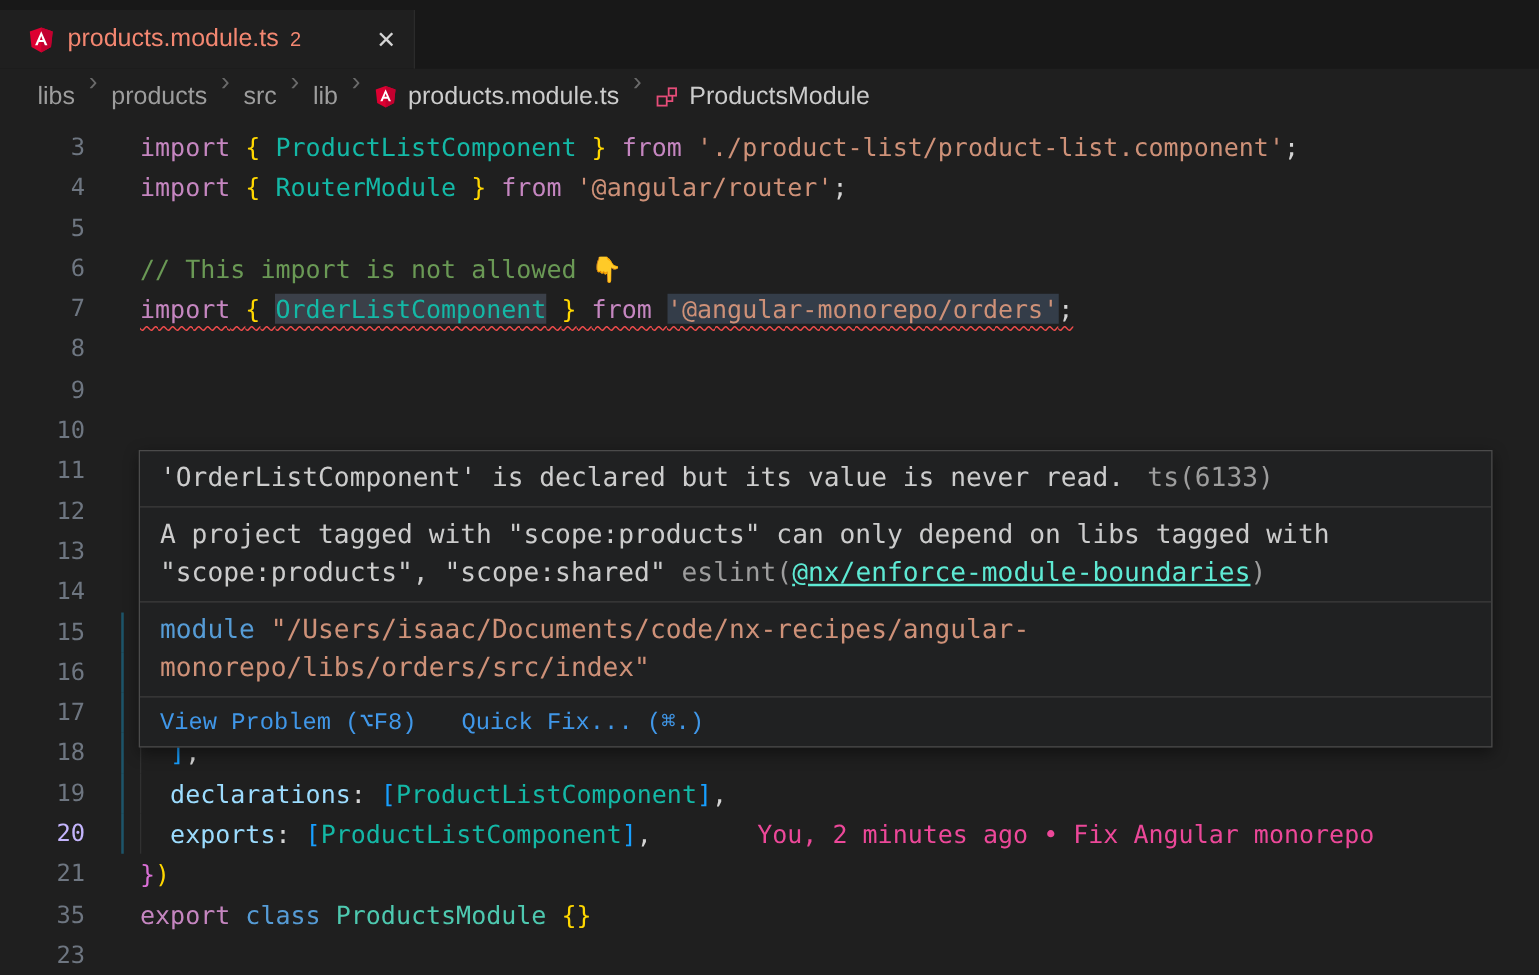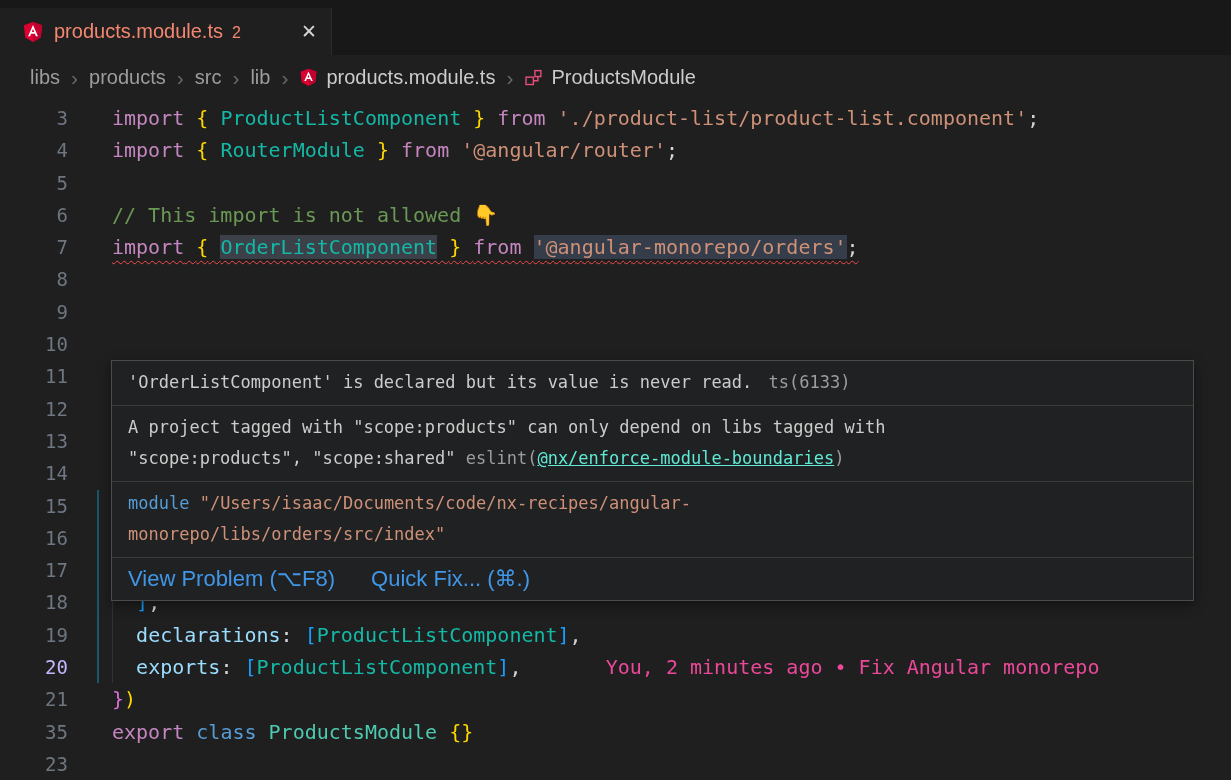--- a/index.html
+++ b/index.html
@@ -8,21 +8,21 @@
 
   
   .tabbar{position:absolute;top:0;left:0;right:0;height:55px;background:#181818;display:flex;align-items:flex-end}
   .tab{width:332px;height:47px;background:#1f1f1f;display:flex;align-items:center;padding:0 14px 0 22px;border-right:1px solid #2b2b2b;cursor:pointer}
   .tab-icon{display:flex;align-items:center}
   .tab-title{color:#f48771;font-size:20px;margin-left:10px;white-space:nowrap}
   .tab-badge{color:#f48771;font-size:16px;margin-left:9px;padding-top:2px}
   .tab-close{color:#d4d4d4;font-size:19px;margin-left:auto;cursor:pointer}
 
   
-  .breadcrumbs{position:absolute;top:55px;left:0;right:0;height:45px;background:#1f1f1f;display:flex;align-items:center;padding-left:30px;font-size:20px;color:#9d9d9d}
+  .breadcrumbs{position:absolute;top:55px;left:0;right:0;height:45px;background:#1f1f1f;display:flex;padding-left:30px;font-size:20px;color:#9d9d9d}
   .bc-item{display:flex;align-items:center;gap:8px;cursor:pointer;white-space:nowrap}
   .bc-item.emph{color:#cccccc}
   .bc-sep{margin:0 11px;color:#6a6a6a;font-size:21px;line-height:1}
 
   
   .editor{position:absolute;top:100px;left:0;right:0;bottom:0;background:#1f1f1f}
   #code-lines{position:relative;padding-top:2px}
   .line{position:relative;height:32.3px}
   .ln{position:absolute;left:0;top:0;width:68px;text-align:right;color:#6e7681;font-family:"DejaVu Sans Mono",monospace;font-size:19px;line-height:32.3px}
   .line.active .ln{color:#c4b5fd}
@@ -43,24 +43,24 @@
   .tk-str{color:#ce9178}
   .tk-com{color:#6a9955}
   .tk-pun{color:#d4d4d4}
   .tk-b1{color:#ffd700}
   .tk-b2{color:#da70d6}
   .tk-b3{color:#179fff}
   .tk-emo{color:#e8b339}
 
   
   .hover{position:absolute;left:111px;top:260px;width:1083px;background:#202122;border:1px solid #4b4b4b;box-shadow:0 4px 12px rgba(0,0,0,.45);z-index:10}
-  .hs{padding:6px 16px;border-bottom:1px solid #3c3c3c;color:#cccccc;font-family:"DejaVu Sans Mono",monospace;font-size:17px;line-height:31.5px}
+  .hs{padding:6px 16px;border-bottom:1px solid #3c3c3c;color:#cccccc;font-family:"DejaVu Sans Mono",monospace;font-size:21px;line-height:31.5px}
   .dim{color:#9d9d9d}
   .hover-link{color:#5eead4;text-decoration:underline;cursor:pointer}
-  .hover-actions{display:flex;gap:36px;padding:8px 16px;font-family:Liberation Sans, sans-serif;font-size:22px;color:#4097e8}
+  .hover-actions{display:flex;gap:36px;padding:8px 16px;font-family:Liberation Mono, monospace;font-size:19px;color:#4097e8}
   .hover-action{cursor:pointer;color:#4097e8}
 </style>
 </head>
 <body>
 
 <div class="tabbar">
   <div class="tab">
     <span class="tab-icon">
       <svg width="22" height="22" viewBox="0 0 24 24">
         <polygon fill="#dd0031" points="12,1 22,4.6 20.5,18.1 12,22.8 3.5,18.1 2,4.6"></polygon>

